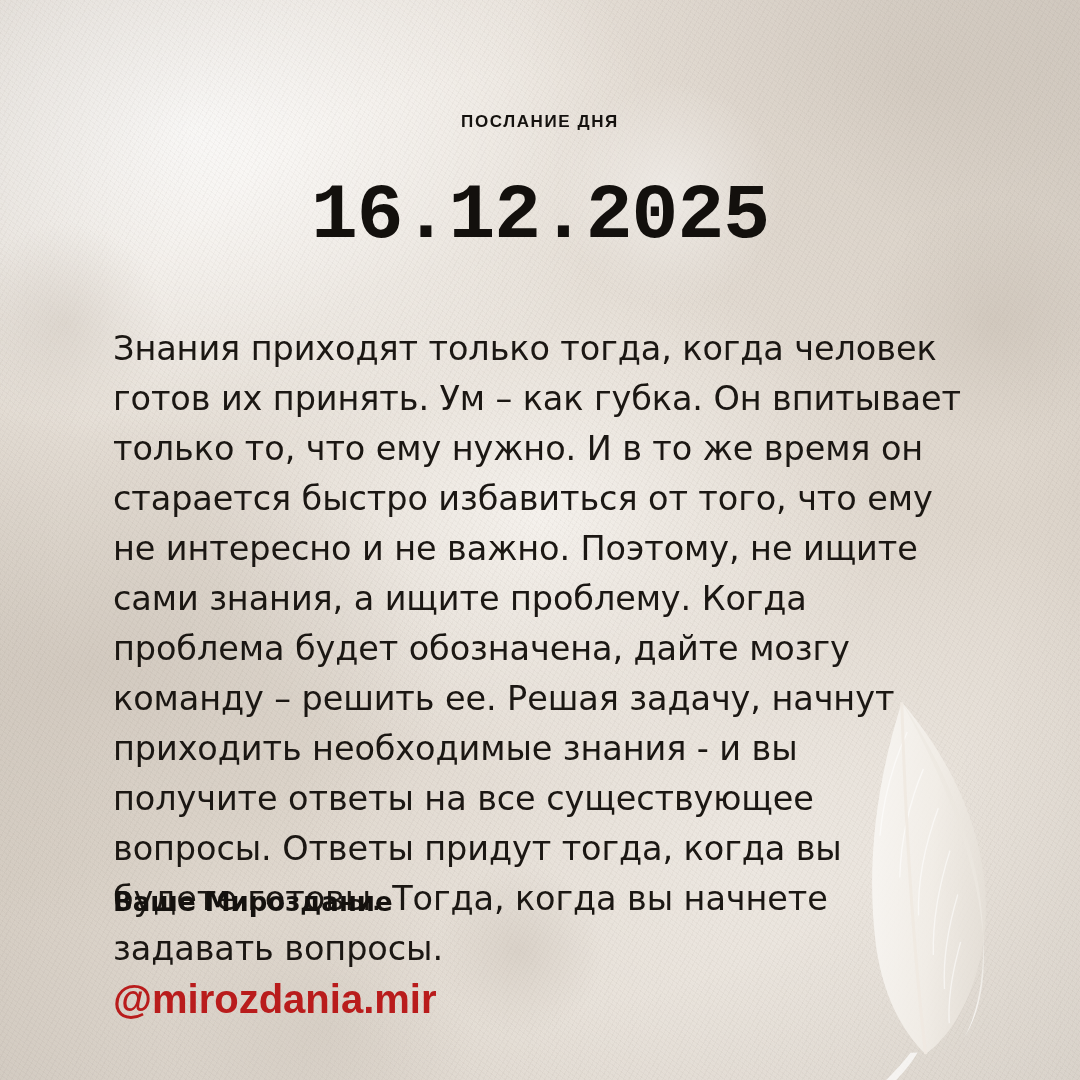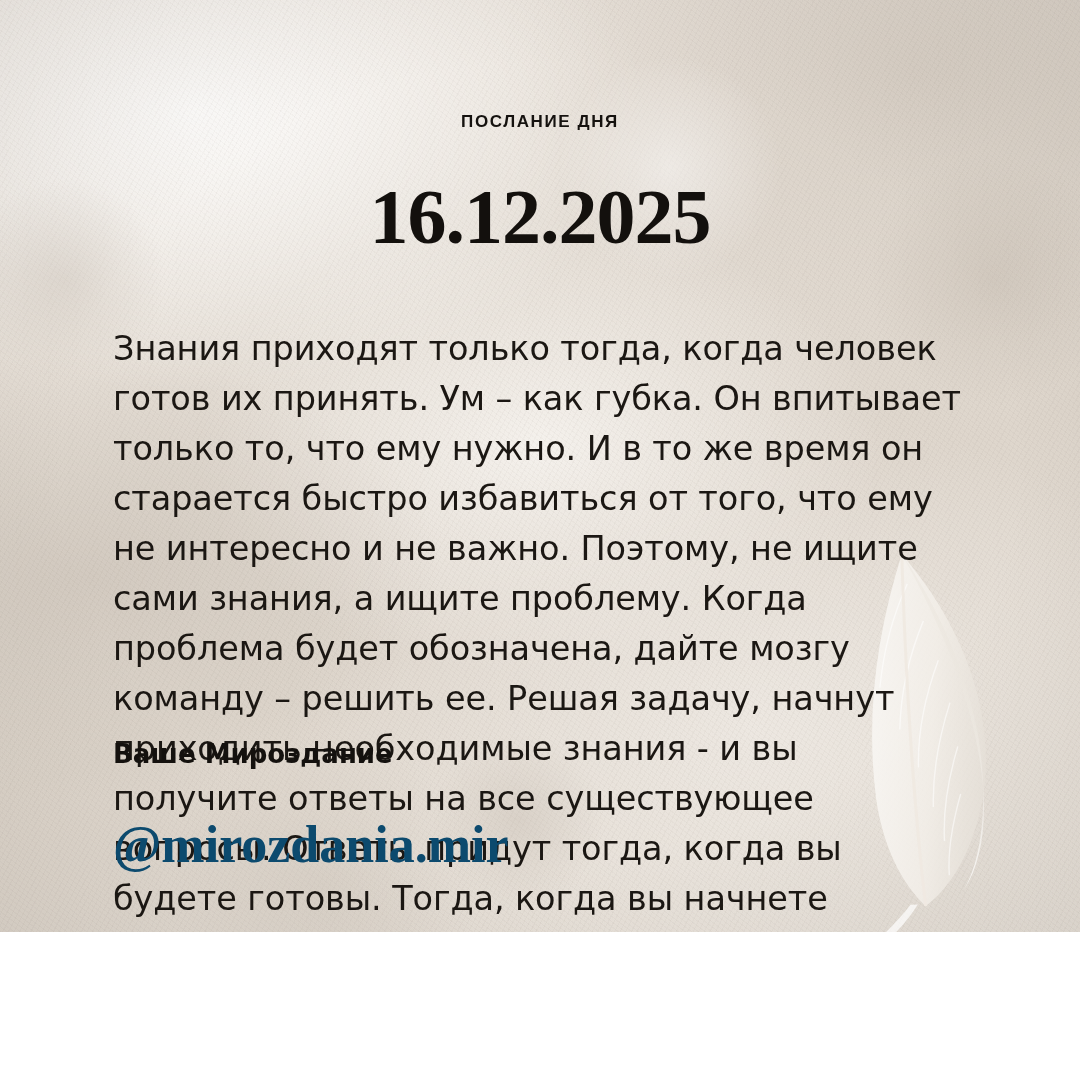--- a/index.html
+++ b/index.html
@@ -9,21 +9,21 @@
   body {
     width: 1080px;
     height: 1080px;
     overflow: hidden;
     font-family: "DejaVu Sans", sans-serif;
   }
 
   .canvas {
     position: relative;
     width: 1080px;
-    height: 932px;
+    height: 1080px;
     background: #e9e3dc;
     overflow: hidden;
   }
 
   
   .bg-base {
     position: absolute;
     inset: 0;
     background:
       radial-gradient(ellipse 70% 50% at 18% 12%, rgba(255,255,255,0.85) 0%, rgba(255,255,255,0.0) 60%),
@@ -89,21 +89,21 @@
     letter-spacing: 1.6px;
     color: #15120f;
   }
 
   .date {
     position: absolute;
     top: 172px;
     left: 0;
     right: 0;
     text-align: center;
-    font-family: Liberation Serif, serif;
+    font-family: Liberation Mono, monospace;
     font-weight: bold;
     font-size: 78px;
     letter-spacing: -1px;
     color: #13100d;
   }
 
   .body-text {
     position: absolute;
     top: 292px;
     left: 113px;
@@ -124,24 +124,24 @@
     font-weight: bold;
     font-size: 26px;
     line-height: 56px;
     color: #14110e;
     text-align: right;
   }
   .handle {
     position: absolute;
     left: 113px;
     bottom: 58px;
-    font-family: Liberation Serif, serif;
+    font-family: Liberation Sans, sans-serif;
     font-weight: bold;
-    font-size: 52px;
-    color: #0c4a6e;
+    font-size: 40px;
+    color: #b91c1c;
   }
 </style>
 </head>
 <body>
 
 <div class="canvas">
 
   <div class="bg-base"></div>
   <div class="bg-grain"></div>
   <div class="bg-blotch"></div>

